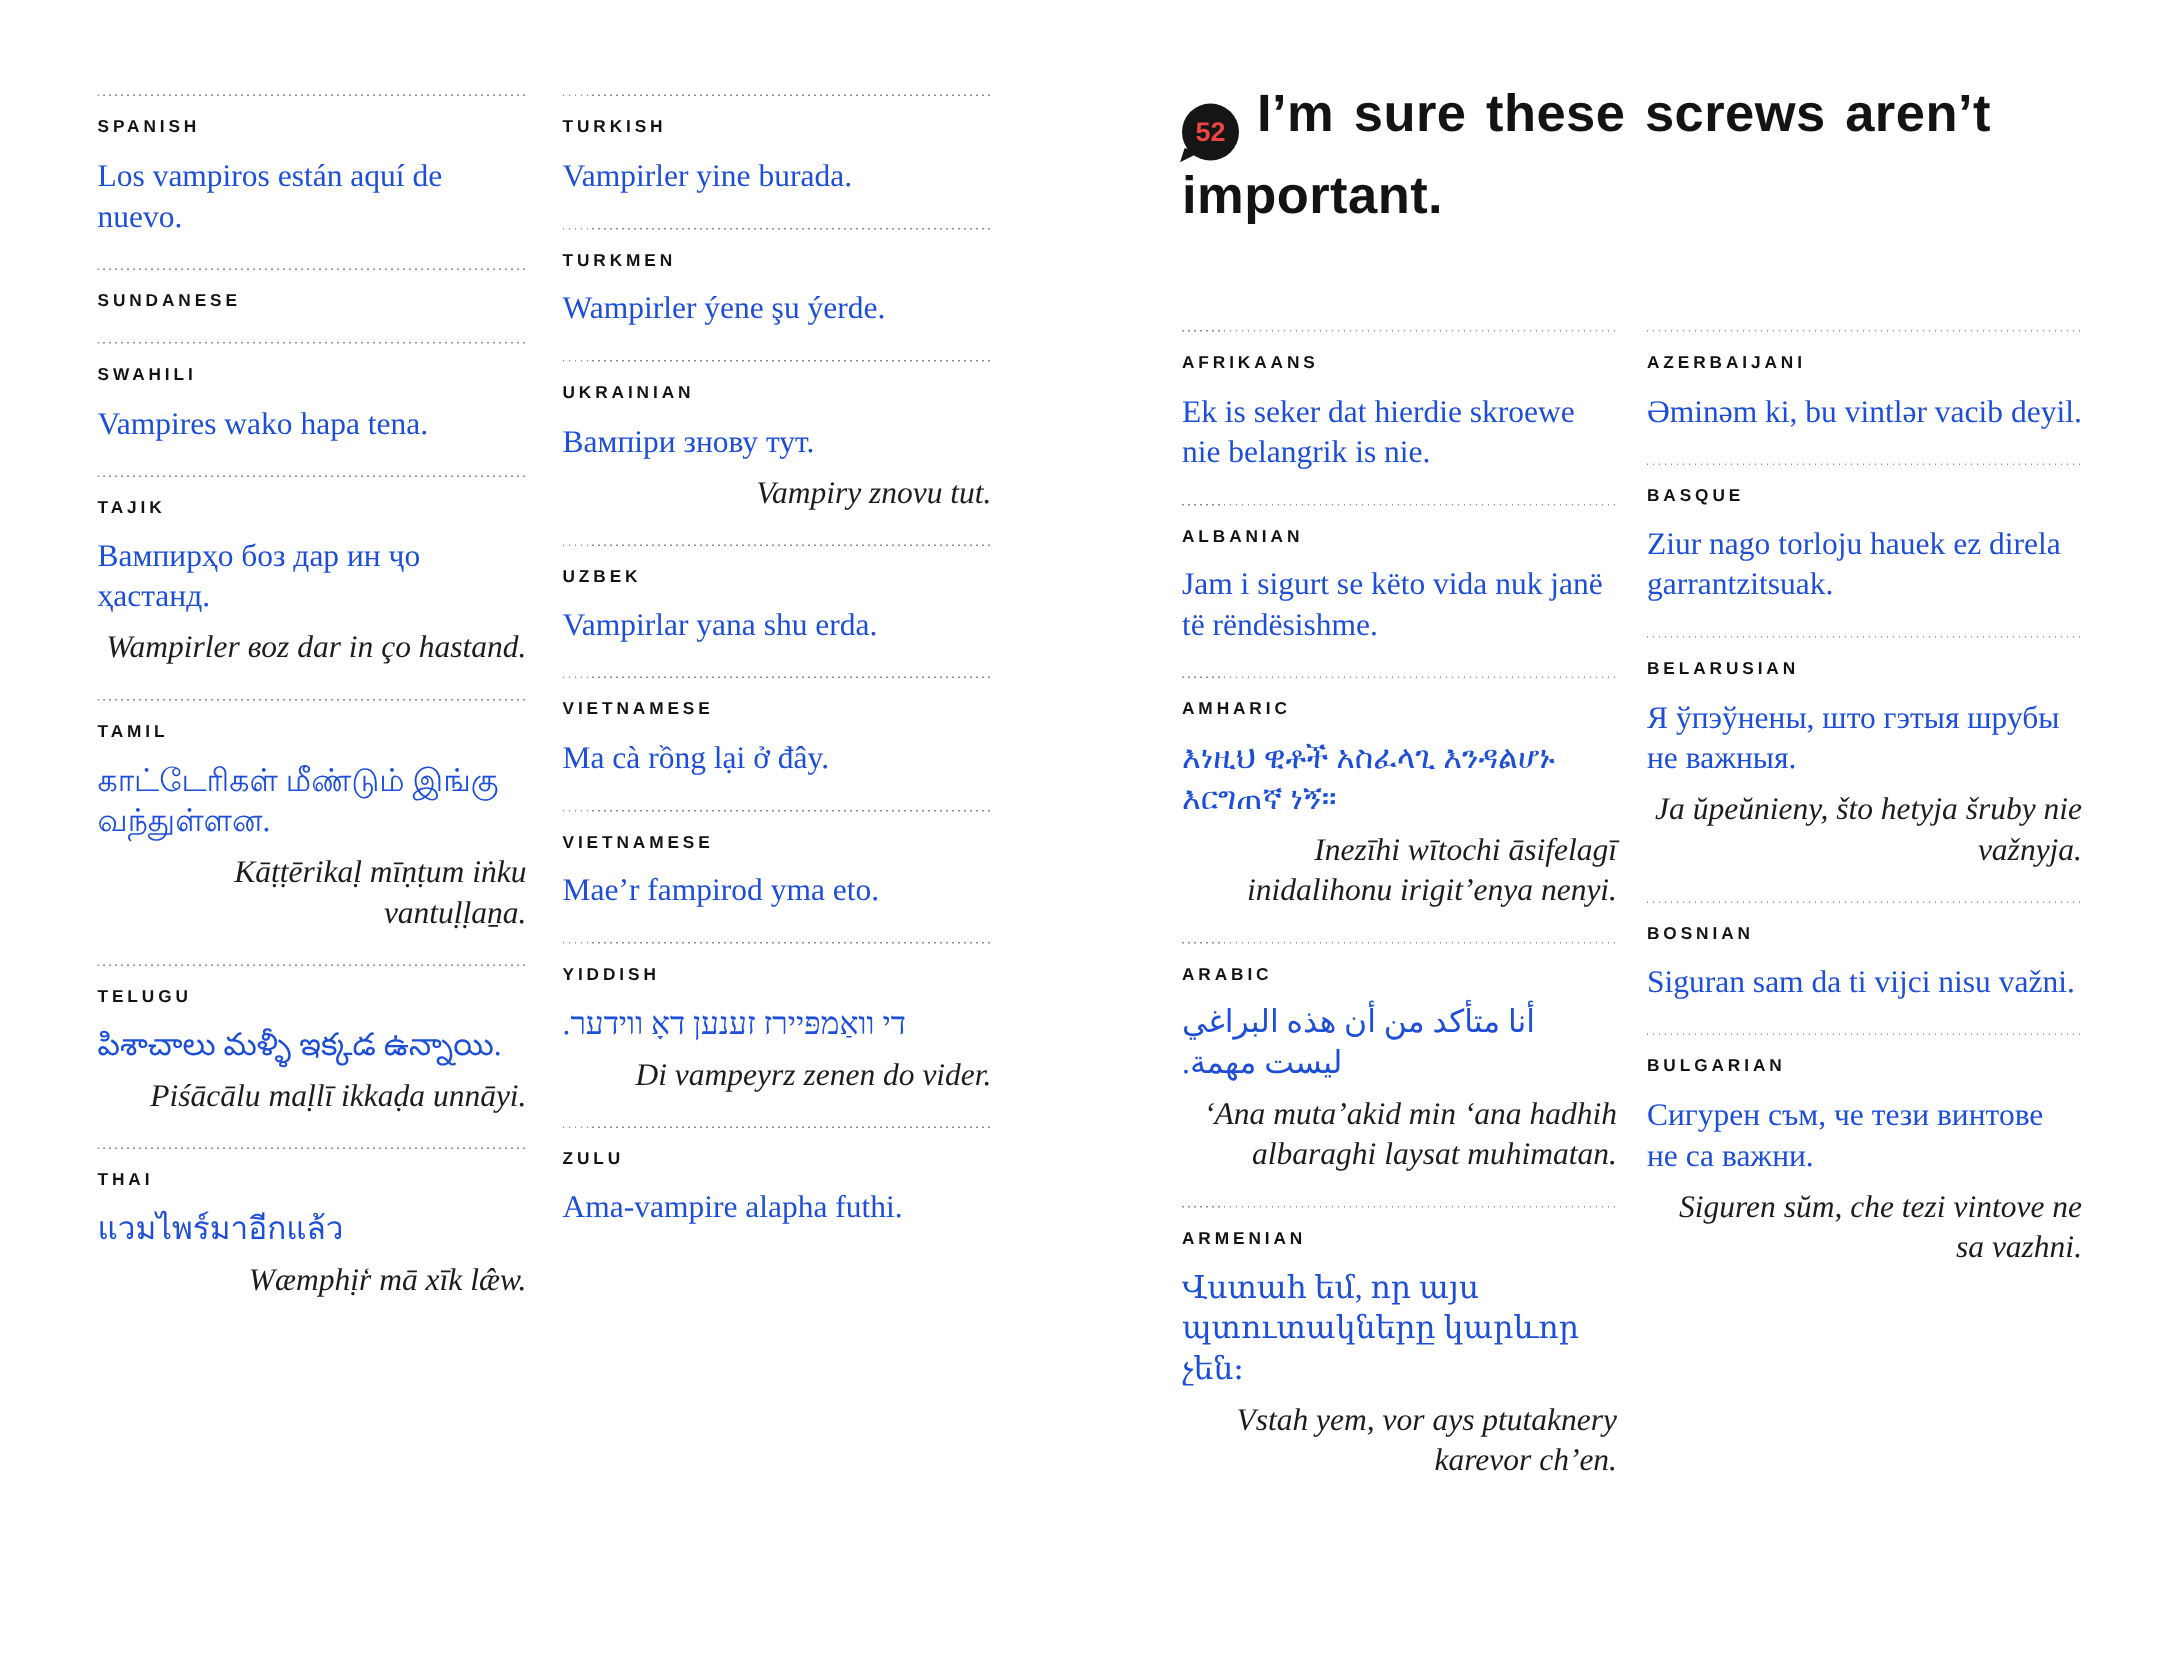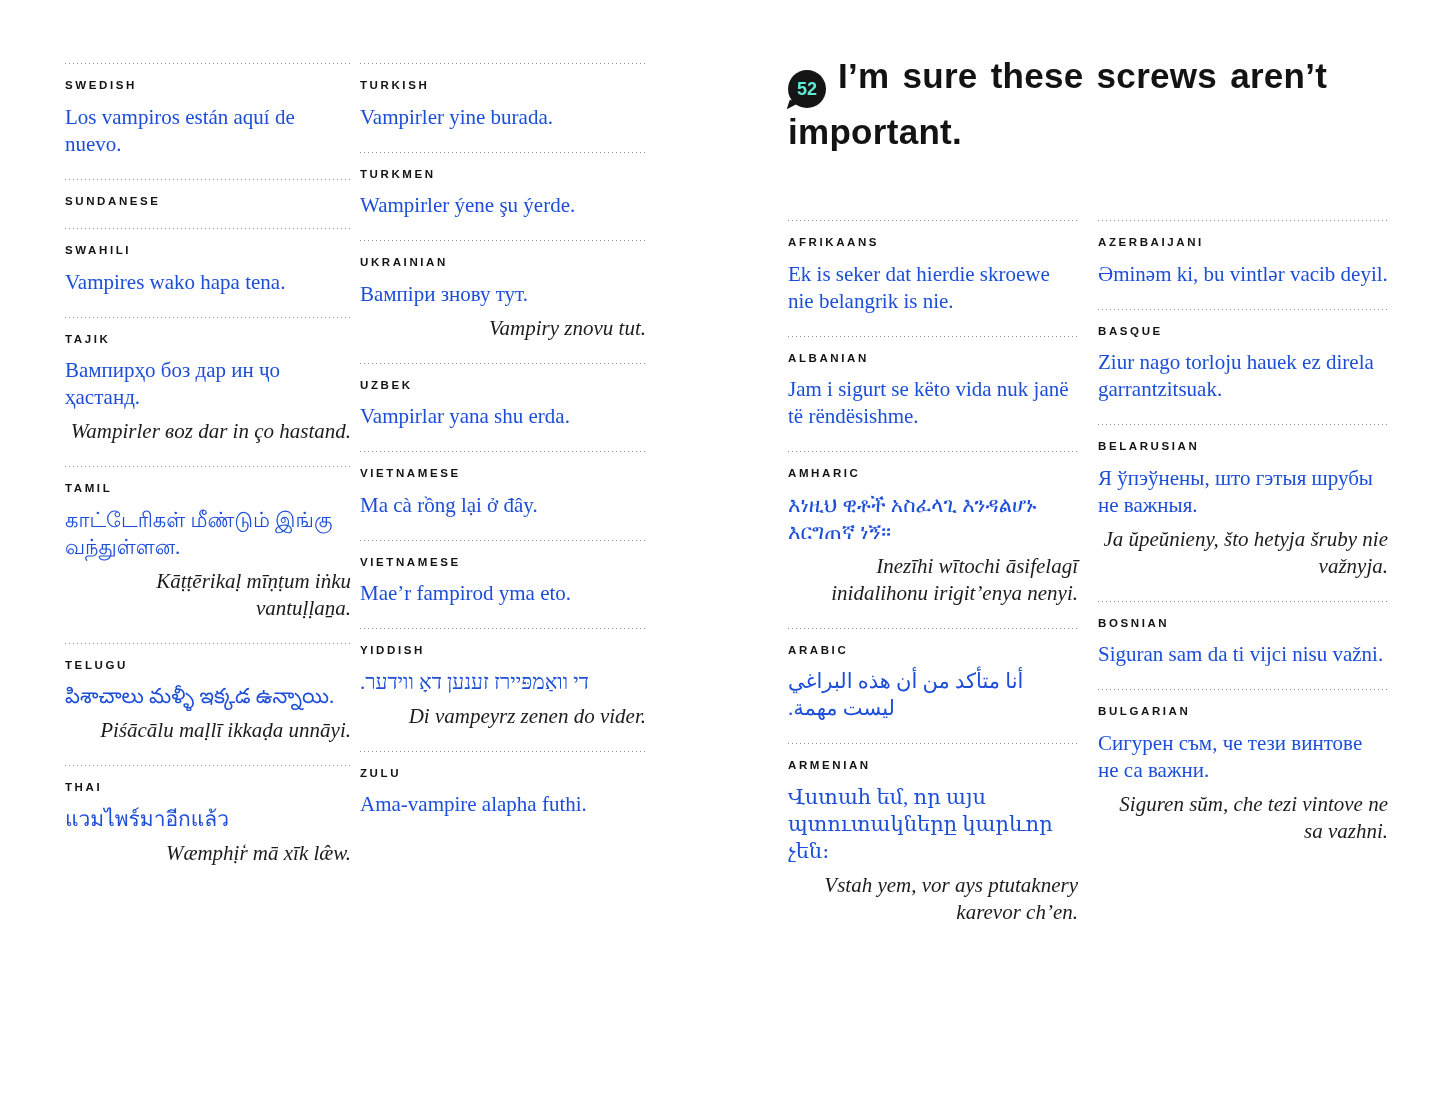--- a/index.html
+++ b/index.html
@@ -58,21 +58,21 @@
     line-height: 48px;
     color: #131313;
   }
   .badge {
     position: relative;
     display: inline-flex;
     width: 38px;
     height: 38px;
     border-radius: 50%;
     background: #151515;
-    color: #5eead4;
+    color: #ef4444;
     align-items: center;
     justify-content: center;
     font-family: "Liberation Sans", sans-serif;
     font-size: 18px;
     font-weight: 700;
     letter-spacing: 0;
     vertical-align: -7px;
     margin-right: 12px;
   }
   .badge::after {
@@ -88,21 +88,21 @@
     transform: rotate(18deg);
   }
 </style>
 </head>
 <body>
 
 <div class="spread">
 
   <section class="col" style="left:65px; top:63px; width:286px;">
     <article class="entry">
-      <h3 class="lang">SWEDISH</h3>
+      <h3 class="lang">SPANISH</h3>
       <p class="phrase">Los vampiros están aquí de nuevo.</p>
     </article>
     <article class="entry">
       <h3 class="lang">SUNDANESE</h3>
     </article>
     <article class="entry">
       <h3 class="lang">SWAHILI</h3>
       <p class="phrase">Vampires wako hapa tena.</p>
     </article>
     <article class="entry">
@@ -120,21 +120,21 @@
       <p class="phrase">పిశాచాలు మళ్ళీ ఇక్కడ ఉన్నాయి.</p>
       <p class="translit">Piśācālu maḷlī ikkaḍa unnāyi.</p>
     </article>
     <article class="entry">
       <h3 class="lang">THAI</h3>
       <p class="phrase">แวมไพร์มาอีกแล้ว</p>
       <p class="translit">Wæmphịr̒ mā xīk læ̂w.</p>
     </article>
   </section>
 
-  <section class="col" style="left:360px; top:63px; width:286px;">
+  <section class="col" style="left:375px; top:63px; width:286px;">
     <article class="entry">
       <h3 class="lang">TURKISH</h3>
       <p class="phrase">Vampirler yine burada.</p>
     </article>
     <article class="entry">
       <h3 class="lang">TURKMEN</h3>
       <p class="phrase">Wampirler ýene şu ýerde.</p>
     </article>
     <article class="entry">
       <h3 class="lang">UKRAINIAN</h3>
@@ -180,20 +180,21 @@
       <p class="phrase">Jam i sigurt se këto vida nuk janë të rëndësishme.</p>
     </article>
     <article class="entry">
       <h3 class="lang">AMHARIC</h3>
       <p class="phrase">እነዚህ ዊቶች አስፈላጊ እንዳልሆኑ እርግጠኛ ነኝ።</p>
       <p class="translit">Inezīhi wītochi āsifelagī inidalihonu irigit’enya nenyi.</p>
     </article>
     <article class="entry">
       <h3 class="lang">ARABIC</h3>
       <p class="phrase rtl" dir="rtl">أنا متأكد من أن هذه البراغي ليست مهمة.</p>
+      <p class="translit">‘Ana muta’akid min ‘ana hadhih albaraghi laysat muhimatan.</p>
     </article>
     <article class="entry">
       <h3 class="lang">ARMENIAN</h3>
       <p class="phrase">Վստահ եմ, որ այս պտուտակները կարևոր չեն։</p>
       <p class="translit">Vstah yem, vor ays ptutaknery karevor ch’en.</p>
     </article>
   </section>
 
   <section class="col" style="left:1098px; top:220px; width:290px;">
     <article class="entry">

